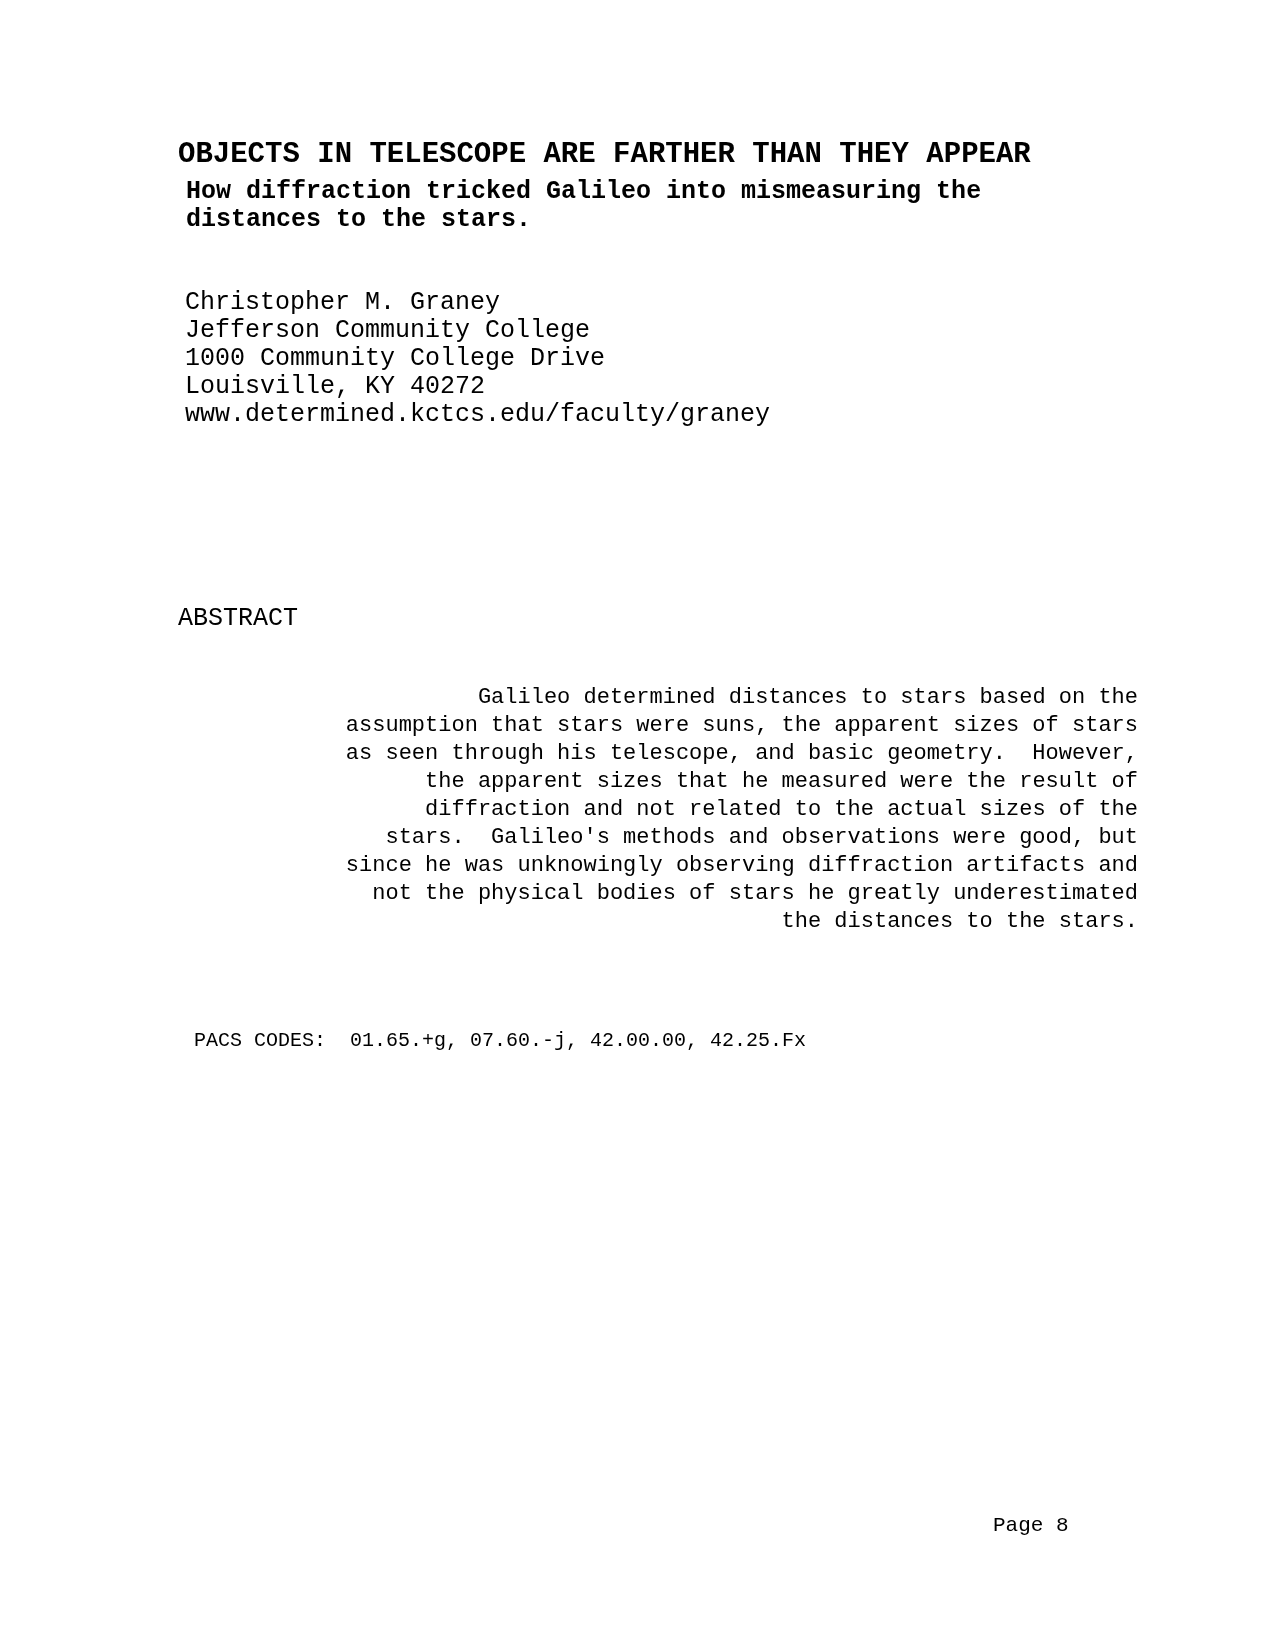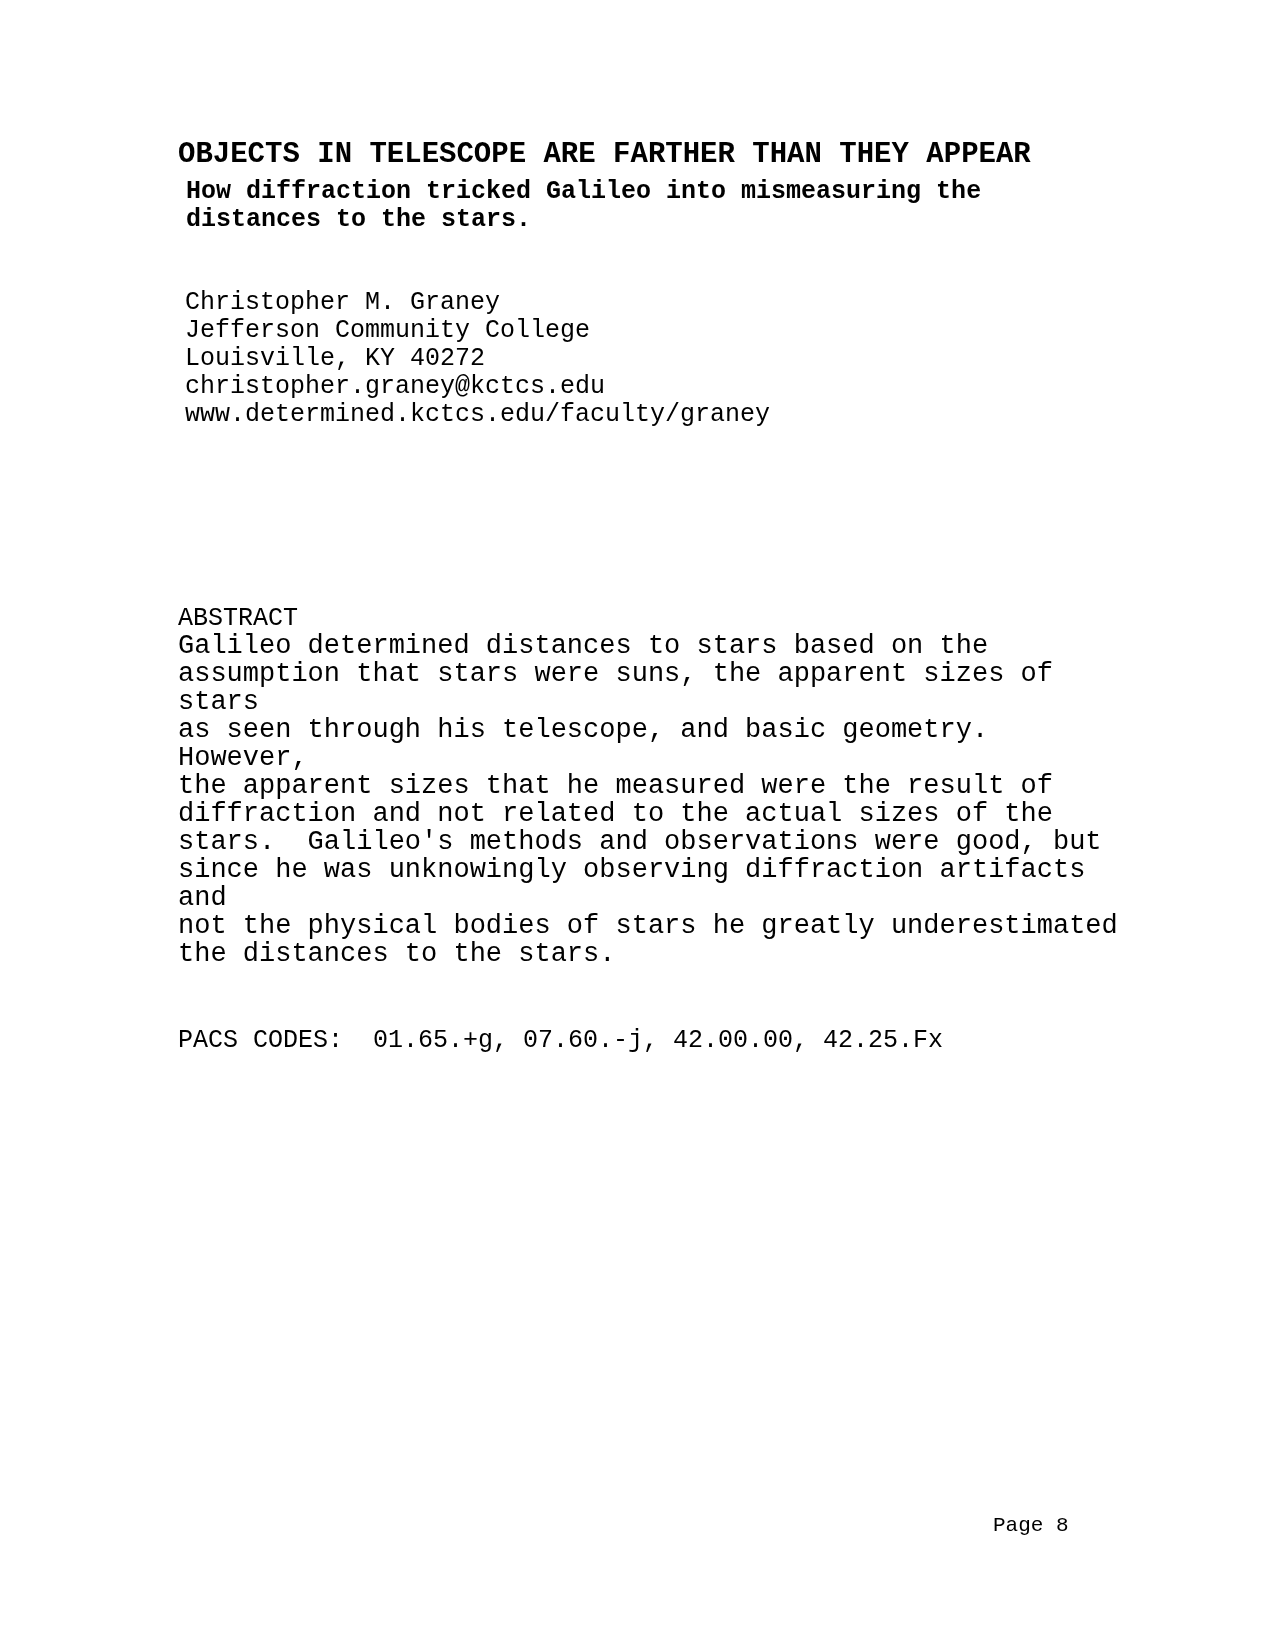--- a/index.html
+++ b/index.html
@@ -54,31 +54,32 @@
     position: absolute;
     left: 178px;
     top: 605px;
     font-size: 25px;
     line-height: 28px;
     white-space: pre;
   }
   .abstract-body {
     position: absolute;
     left: 178px;
-    top: 632px;
-    font-size: 27px;
+    top: 684px;
+    font-size: 22px;
     line-height: 28px;
     white-space: pre-wrap;
     width: 960px;
+    text-align: right;
   }
   .pacs-line {
     position: absolute;
-    left: 178px;
+    left: 194px;
     top: 1027px;
-    font-size: 25px;
+    font-size: 20px;
     line-height: 28px;
     white-space: pre-wrap;
     text-align: right;
   }
   .page-footer {
     position: absolute;
     left: 993px;
     top: 1514px;
     font-size: 21px;
     line-height: 24px;
@@ -92,22 +93,22 @@
 
   <header class="title-block">
     <h1 class="paper-title">OBJECTS IN TELESCOPE ARE FARTHER THAN THEY APPEAR</h1>
     <h2 class="paper-subtitle">How diffraction tricked Galileo into mismeasuring the
 distances to the stars.</h2>
   </header>
 
   <section class="author-block">
     <div>Christopher M. Graney</div>
     <div>Jefferson Community College</div>
+    <div>1000 Community College Drive</div>
     <div>Louisville, KY 40272</div>
-    <div>christopher.graney@kctcs.edu</div>
     <div>www.determined.kctcs.edu/faculty/graney</div>
   </section>
 
   <div class="abstract-heading">ABSTRACT</div>
 
   <div class="abstract-body">Galileo determined distances to stars based on the
 assumption that stars were suns, the apparent sizes of stars
 as seen through his telescope, and basic geometry.  However,
 the apparent sizes that he measured were the result of
 diffraction and not related to the actual sizes of the

